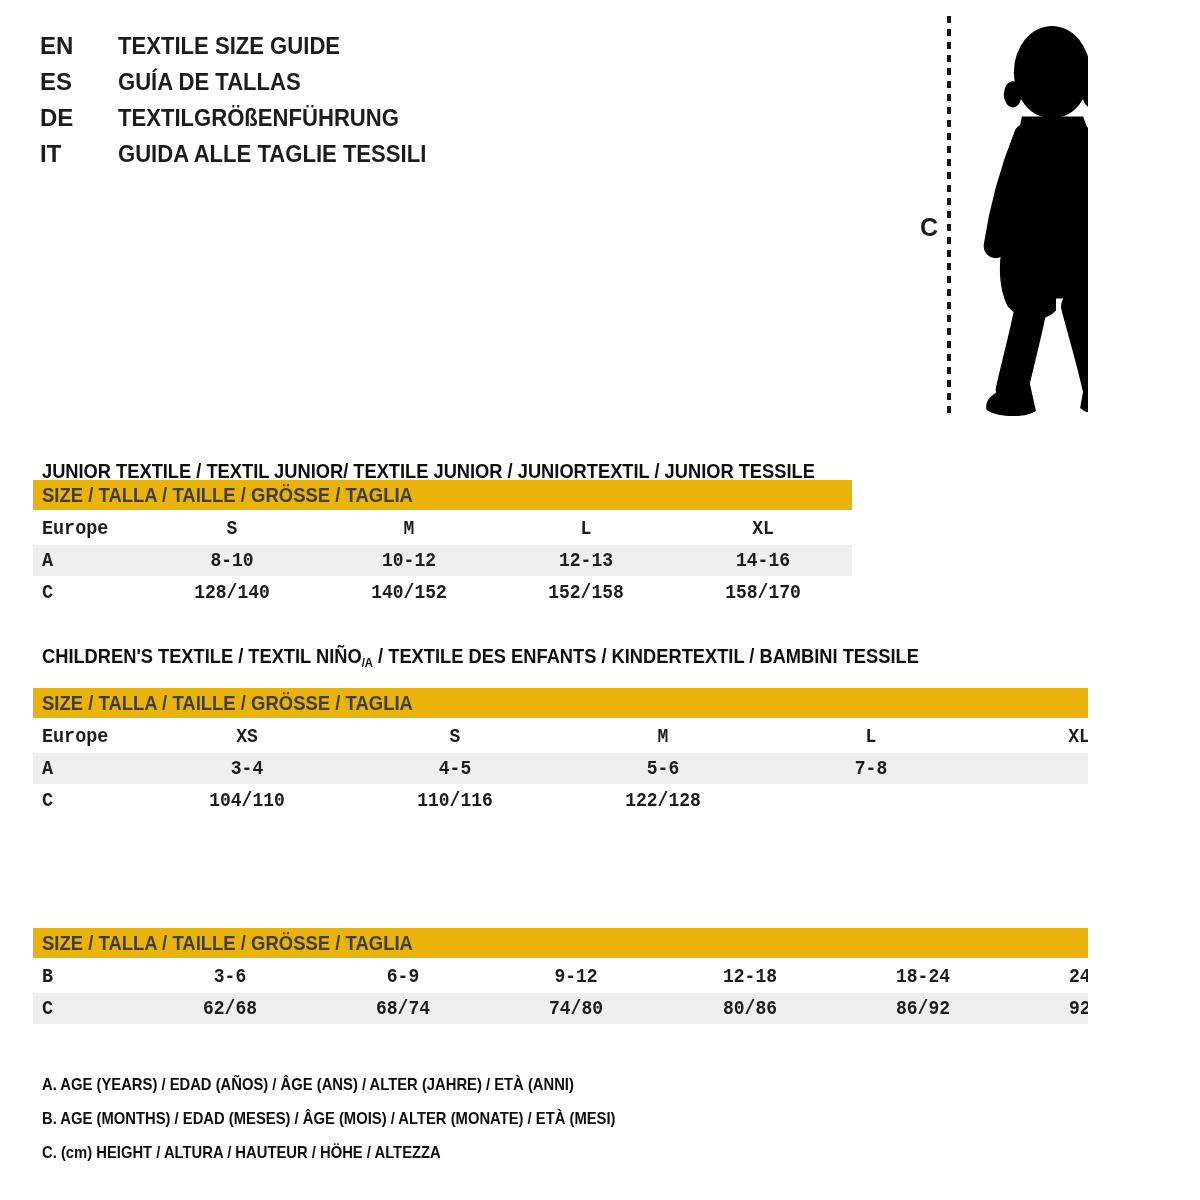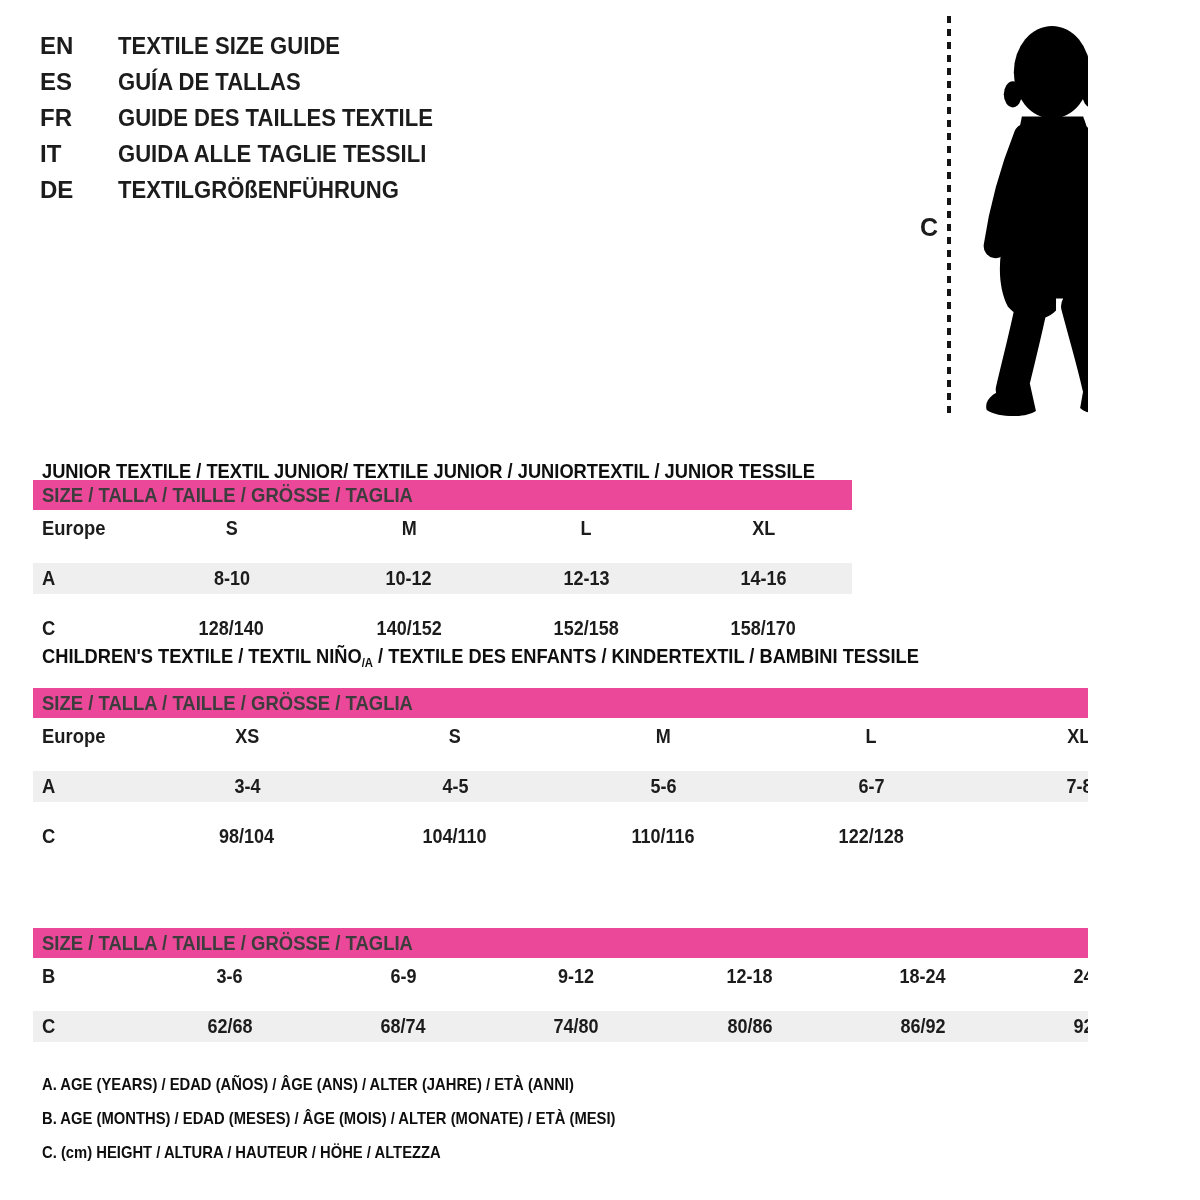--- a/index.html
+++ b/index.html
@@ -34,25 +34,25 @@
   #sec1-heading { top:639px; }
   #sec2-heading { top:841px; }
   .sub { font-size:0.62em; vertical-align:-0.28em; }
 
   
   .table { position:absolute; left:33px; }
   #sec0-table { top:480px; width:819px; }
   #sec1-table { top:688px; width:1150px; }
   #sec2-table { top:928px; width:1150px; }
   .band {
-    height:30px; line-height:30px; background:#ec4899; color:#3d3d3d;
+    height:30px; line-height:30px; background:#eab308; color:#3d3d3d;
     padding-left:9px; margin-bottom:3px; font-size:21px;
   }
   .band .cnd-l { display:inline-block; transform:scaleX(0.88); transform-origin:0 50%; white-space:nowrap; }
-  .row { display:grid; height:31px; line-height:31px; margin-bottom:19px; font-size:20px; }
+  .row { display:grid; height:31px; line-height:31px; margin-bottom:1px; font-size:20px;font-family:Liberation Mono, monospace; }
   .row.shaded { background:#efefef; }
   .cell { text-align:center; overflow:visible; }
   .cell.label { text-align:left; padding-left:9px; }
   .cnd-c { display:inline-block; transform:scaleX(0.9); white-space:nowrap; }
   .cnd-lbl { display:inline-block; transform:scaleX(0.92); transform-origin:0 50%; white-space:nowrap; }
 
   
   #legend { position:absolute; left:42px; top:1068px; font-size:17px; color:#0e0e0e; }
 </style>
 </head>
@@ -63,30 +63,26 @@
   <div id="langs">
       <div class="lang-row">
         <span>EN</span>
         <span class="lang-title">TEXTILE SIZE GUIDE</span>
       </div>
       <div class="lang-row">
         <span>ES</span>
         <span class="lang-title">GUÍA DE TALLAS</span>
       </div>
       <div class="lang-row">
-        <span>FR</span>
-        <span class="lang-title">GUIDE DES TAILLES TEXTILE</span>
+        <span>DE</span>
+        <span class="lang-title">TEXTILGRÖßENFÜHRUNG</span>
       </div>
       <div class="lang-row">
         <span>IT</span>
         <span class="lang-title">GUIDA ALLE TAGLIE TESSILI</span>
-      </div>
-      <div class="lang-row">
-        <span>DE</span>
-        <span class="lang-title">TEXTILGRÖßENFÜHRUNG</span>
       </div>
     </div>
 
   <div id="figure">
     <span class="c-label">C</span>
     <div class="dash-line"></div>
     <svg class="silhouette" width="170" height="402" viewBox="0 0 168 400" xmlns="http://www.w3.org/2000/svg">
       <g fill="#000000" stroke="none">
         <ellipse cx="86" cy="52" rx="38" ry="46"></ellipse>
         <ellipse cx="47" cy="74" rx="9" ry="13"></ellipse>
@@ -149,26 +145,24 @@
           <div class="cell"><span class="cnd-c">S</span></div>
           <div class="cell"><span class="cnd-c">M</span></div>
           <div class="cell"><span class="cnd-c">L</span></div>
           <div class="cell"><span class="cnd-c">XL</span></div>
         </div>
         <div class="row shaded" style="grid-template-columns: 110px repeat(5, 1fr);">
           <div class="cell label"><span class="cnd-lbl">A</span></div>
           <div class="cell"><span class="cnd-c">3-4</span></div>
           <div class="cell"><span class="cnd-c">4-5</span></div>
           <div class="cell"><span class="cnd-c">5-6</span></div>
-          <div class="cell"><span class="cnd-c">6-7</span></div>
           <div class="cell"><span class="cnd-c">7-8</span></div>
         </div>
         <div class="row" style="grid-template-columns: 110px repeat(5, 1fr);">
           <div class="cell label"><span class="cnd-lbl">C</span></div>
-          <div class="cell"><span class="cnd-c">98/104</span></div>
           <div class="cell"><span class="cnd-c">104/110</span></div>
           <div class="cell"><span class="cnd-c">110/116</span></div>
           <div class="cell"><span class="cnd-c">122/128</span></div>
         </div>
       </div>
   </div>
   <div class="table" id="sec2-table">
     <div class="band"><span class="cnd-l">SIZE / TALLA / TAILLE / GRÖSSE / TAGLIA</span></div>
     <div class="rows">
         <div class="row" style="grid-template-columns: 110px repeat(6, 1fr);">

